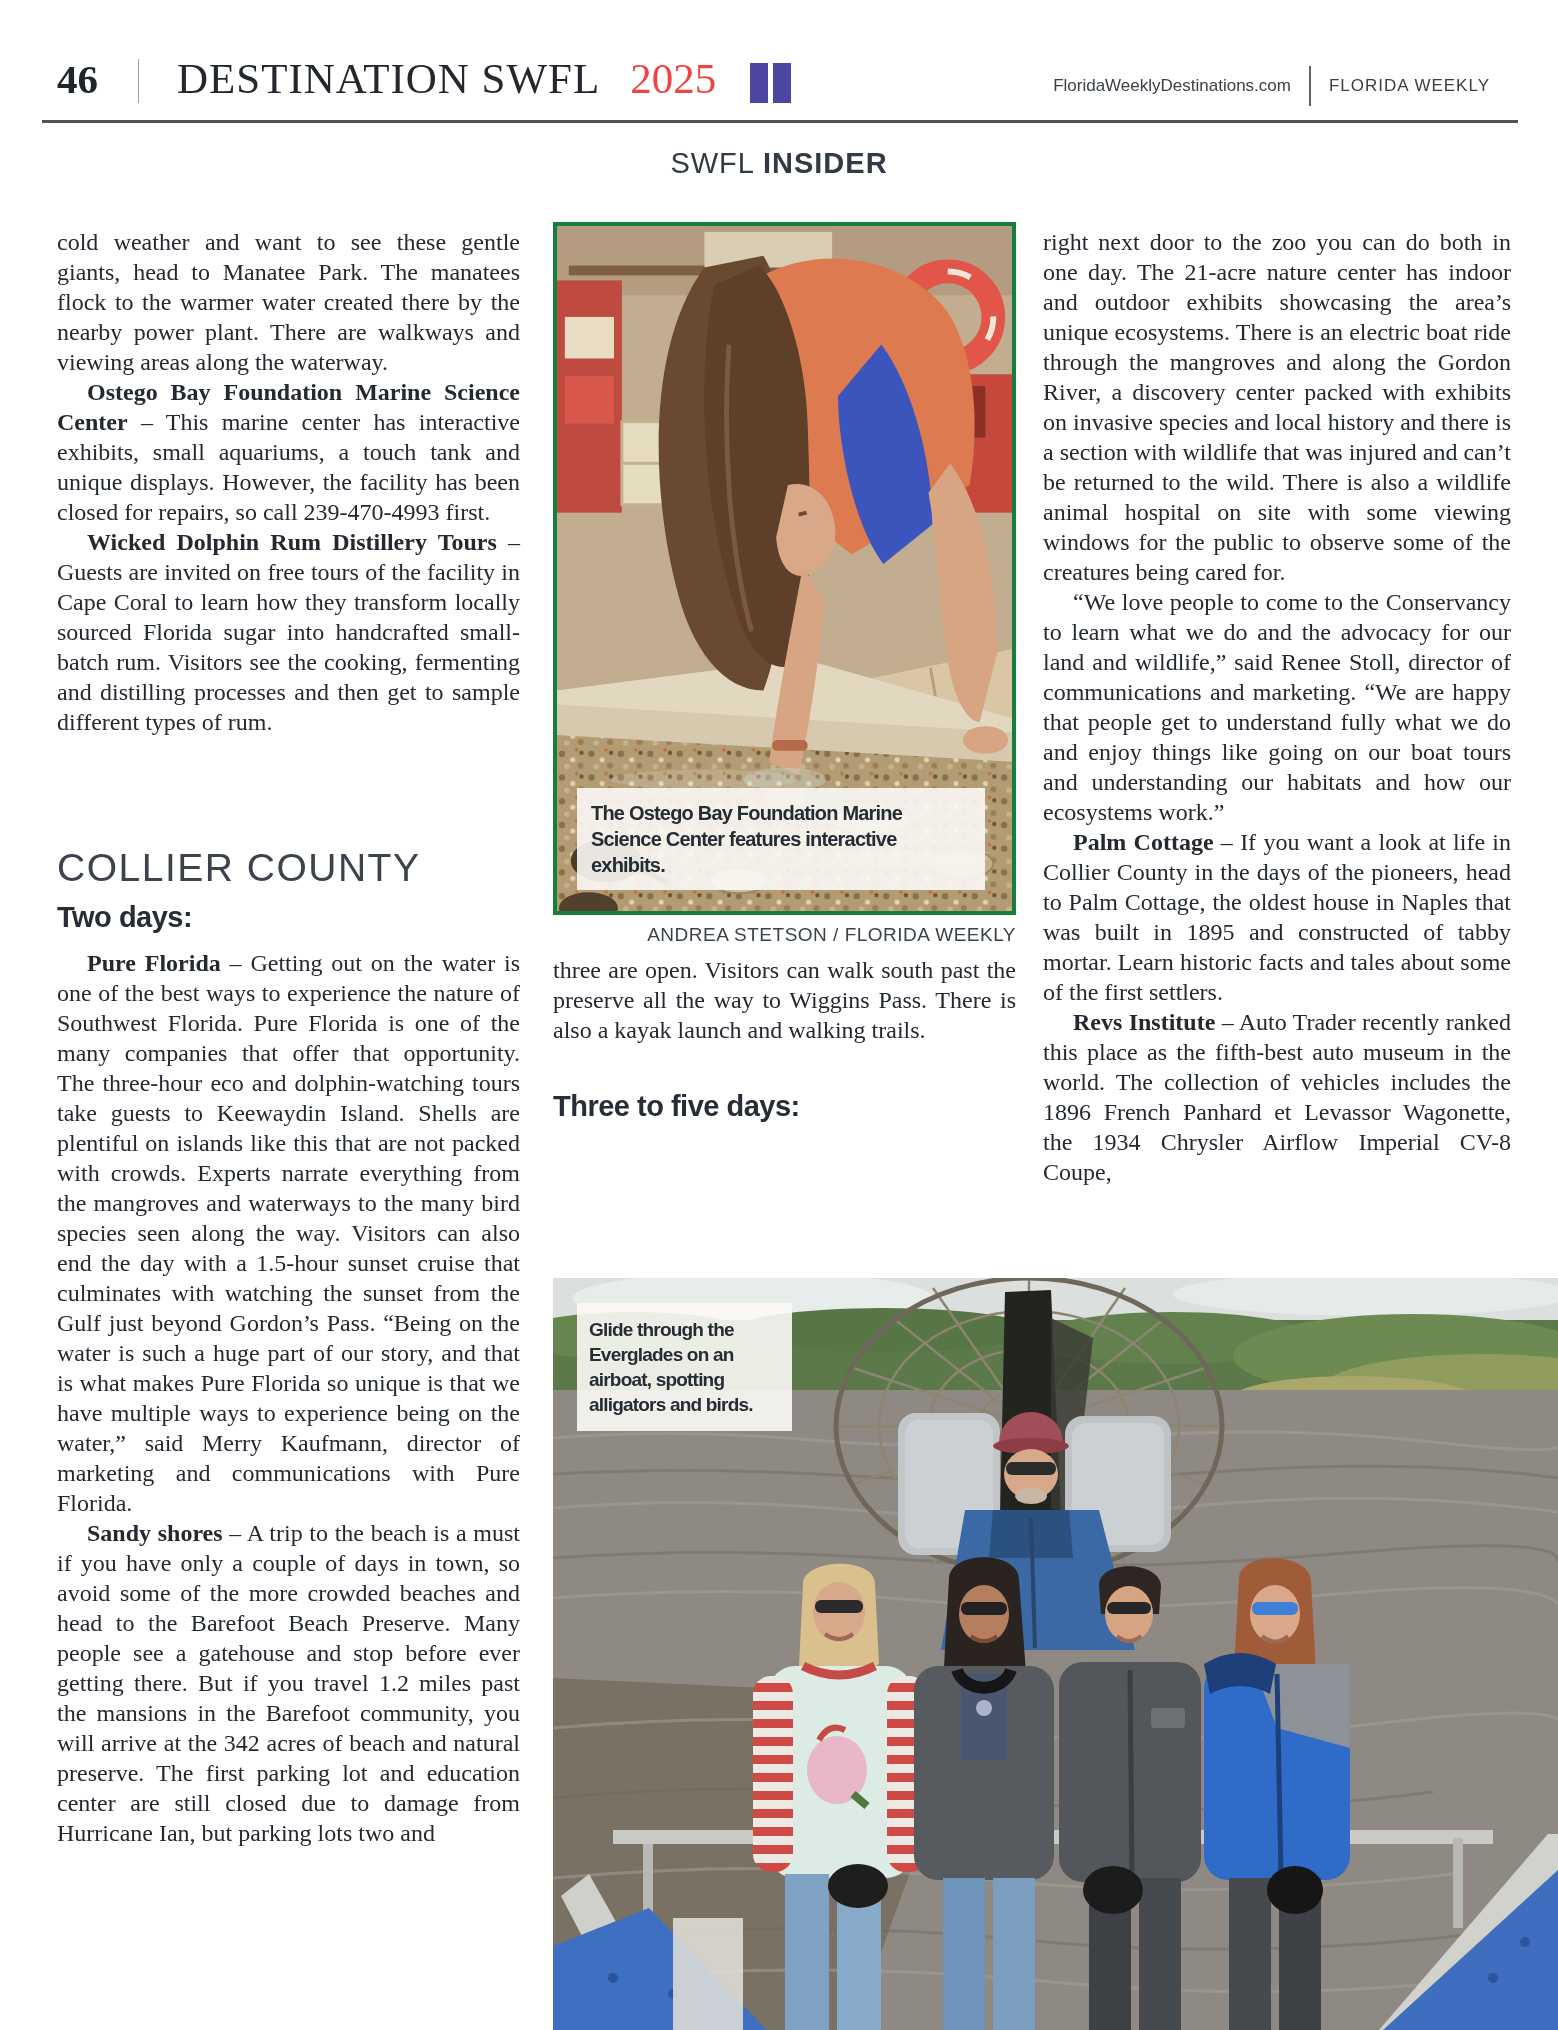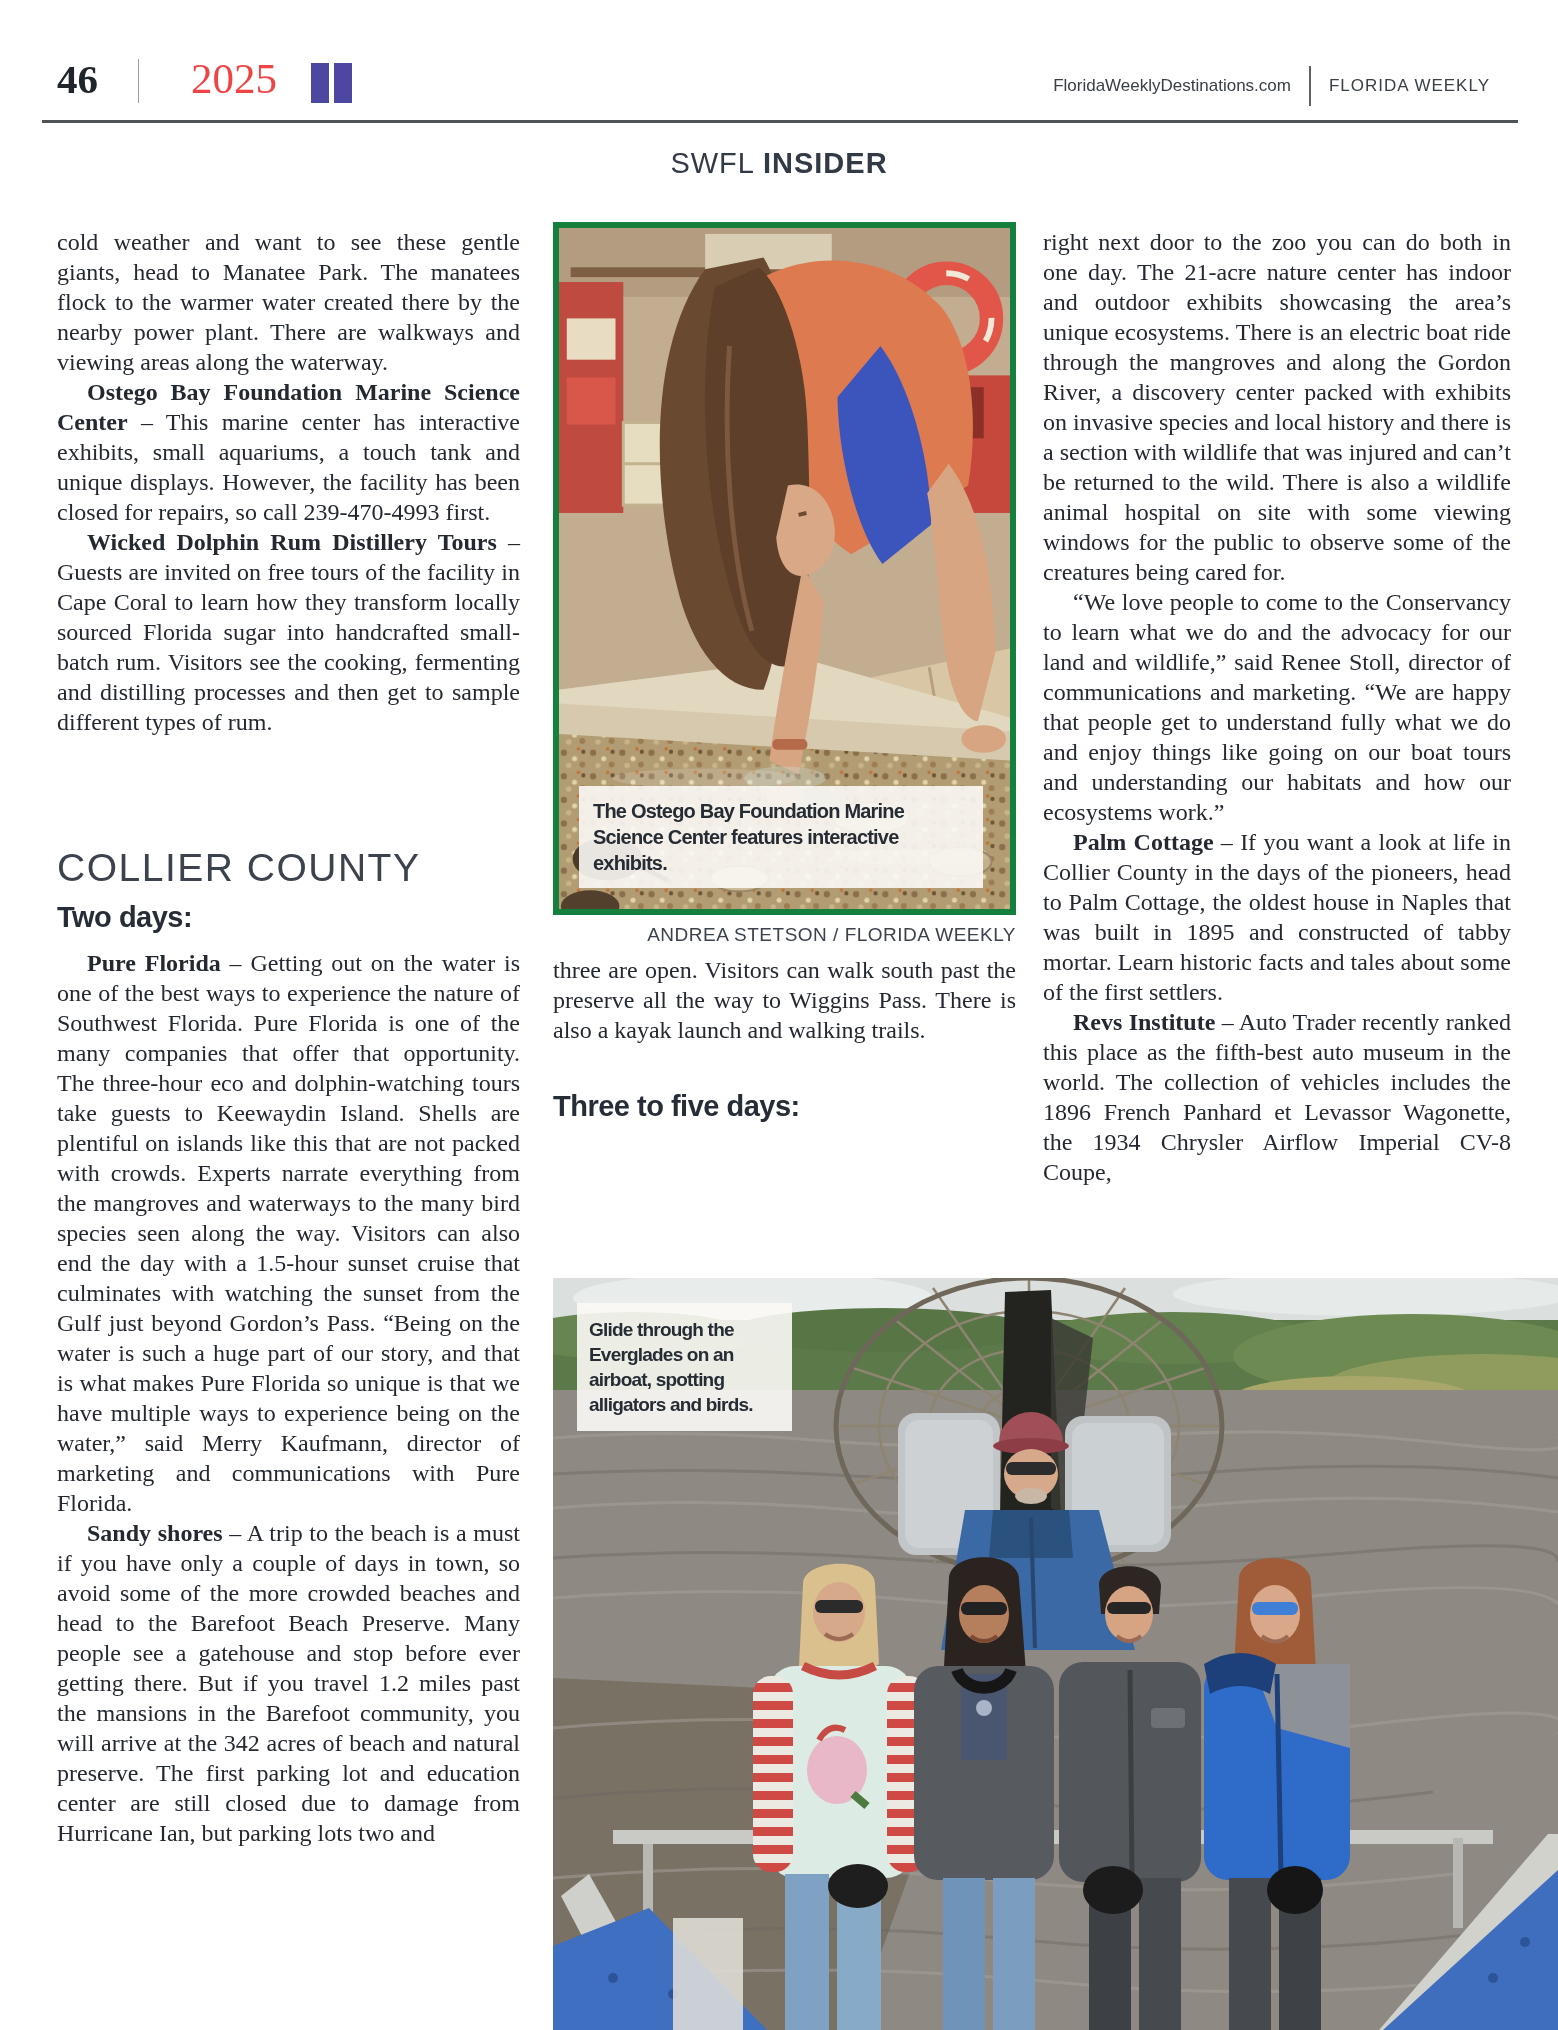--- a/index.html
+++ b/index.html
@@ -32,37 +32,38 @@
   .col.cont p:first-child{text-indent:0;}
   .col p b{font-weight:bold;}
   .county-heading{position:absolute;left:57px;top:846px;font-family:"Liberation Sans",sans-serif;
         font-weight:300;font-size:39px;letter-spacing:1.5px;color:#3c434d;}
   .days-heading{position:absolute;font-family:"Liberation Sans",sans-serif;font-weight:bold;
         font-size:29px;letter-spacing:-0.5px;color:#262d36;}
 
   
   .photo{position:absolute;overflow:hidden;}
   .photo svg{display:block;width:100%;height:100%;}
-  .photo1{left:553px;top:222px;width:463px;height:693px;border:6px solid #15803d;box-sizing:border-box;}
+  .photo1{left:553px;top:222px;width:463px;height:693px;border:4px solid #15803d;box-sizing:border-box;}
   .photo2{left:553px;top:1278px;width:1005px;height:752px;}
   .caption-box{position:absolute;background:rgba(251,250,246,0.9);
         font-family:"Liberation Sans",sans-serif;font-weight:bold;color:#262c34;}
   .caption1{left:20px;right:27px;bottom:21px;padding:12px 14px;font-size:20px;line-height:26px;letter-spacing:-0.8px;}
   .caption2{left:24px;top:25px;width:215px;box-sizing:border-box;padding:14px 12px;font-size:19px;line-height:25px;letter-spacing:-0.8px;}
   .credit{position:absolute;left:553px;top:924px;width:463px;text-align:right;
         font-family:"Liberation Sans",sans-serif;font-size:19px;letter-spacing:0.5px;color:#3b424c;}
 </style>
 </head>
 <body>
 
 <div class="page">
 
   <div class="masthead">
     <span class="page-num">46</span>
     <span class="head-div"></span>
+    <span class="pub-title">DESTINATION SWFL</span>
     <span class="pub-year">2025</span>
     <span class="accent-bars">
         <span></span>
         <span></span>
       </span>
   </div>
   <div class="masthead-right">
     <span>FloridaWeeklyDestinations.com</span>
     <span class="head-div2"></span>
     <span class="brand">FLORIDA WEEKLY</span>

